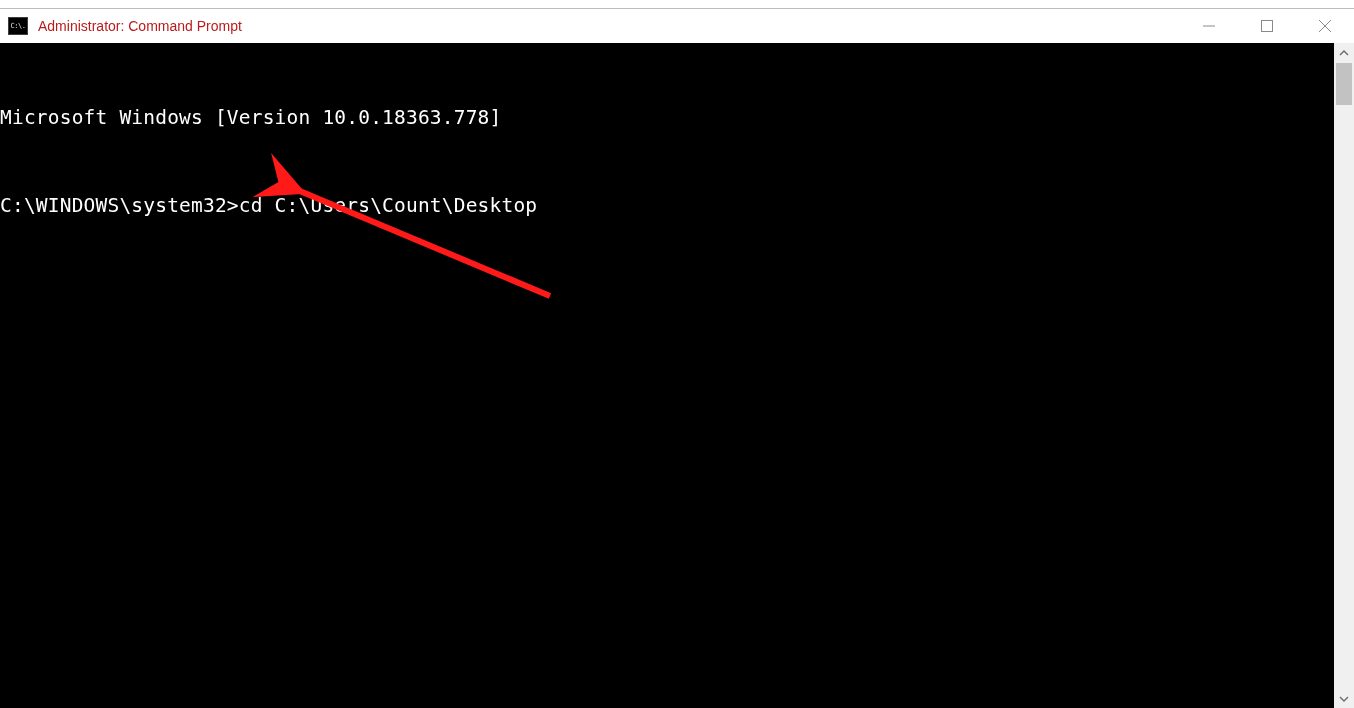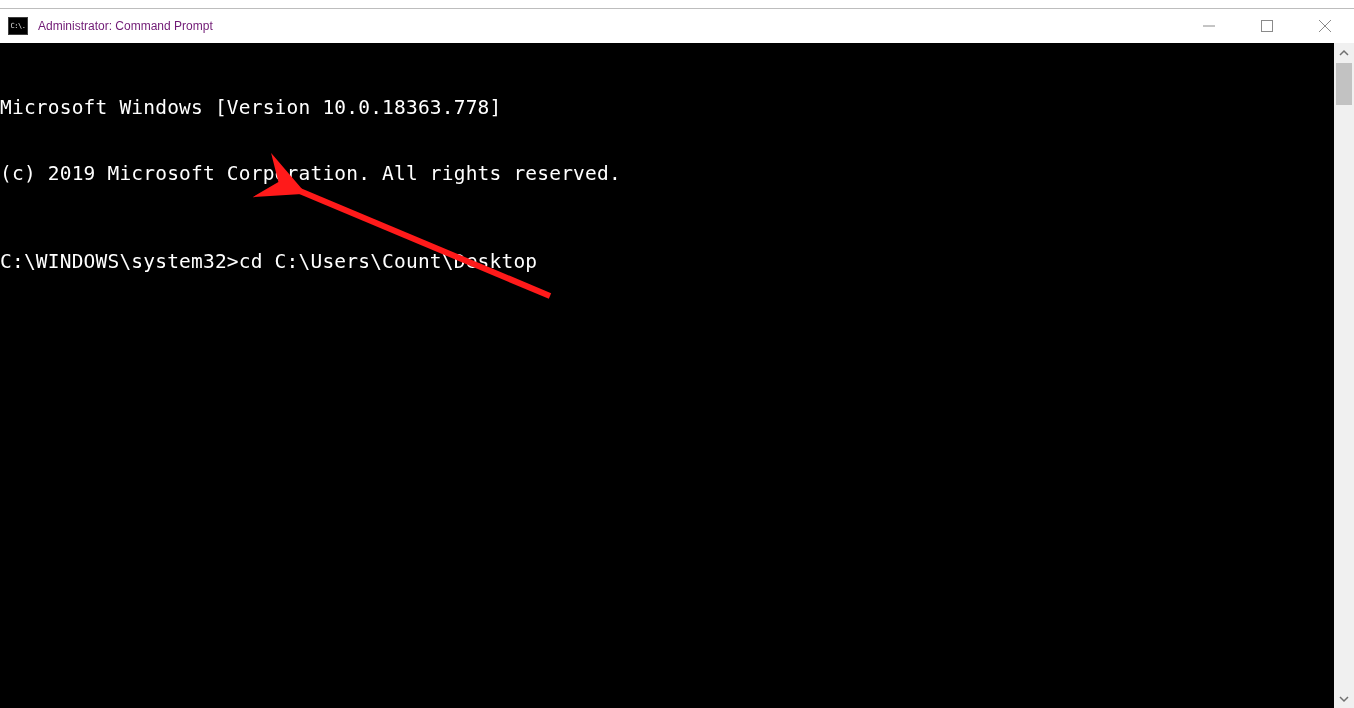--- a/index.html
+++ b/index.html
@@ -41,22 +41,22 @@
     border: 1px solid #3e3e3e;
   }
   .titlebar .app-icon span {
     color: #e0e0e0;
     font-family: Consolas, monospace;
     font-size: 7px;
     line-height: 7px;
     letter-spacing: -0.5px;
   }
   .titlebar .title-text {
-    color: #701a75;
-    font-size: 12px;
+    color: #b91c1c;
+    font-size: 14px;
   }
   .win-controls {
     position: absolute;
     right: 0;
     top: 0;
     height: 34px;
     display: flex;
   }
   .win-btn {
     width: 58px;
@@ -78,21 +78,21 @@
     left: 0;
     top: 0;
     right: 20px; 
     bottom: 0;
     background: #000;
     color: #ffffff;
     font-family: Consolas, "Lucida Console", monospace;
     font-size: 19.5px;
     line-height: 22px;
     white-space: pre;
-    padding-top: 10px;
+    padding-top: 20px;
     letter-spacing: 0.2px;
   }
   .terminal .line { display: block; }
   .terminal .blank { height: 22px; }
   
   .vscroll {
     position: absolute;
     right: 0;
     top: 0;
     width: 20px;
@@ -158,21 +158,20 @@
           <line x1="13" y1="1" x2="1" y2="13" stroke-width="1"></line>
         </svg>
       </div>
     </div>
   </div>
 
   <div class="client">
 
     <div class="terminal">
       <span class="line">Microsoft Windows [Version 10.0.18363.778]</span>
-      <span class="line">(c) 2019 Microsoft Corporation. All rights reserved.</span>
       <span class="blank"></span>
       <span class="line">C:\WINDOWS\system32&gt;cd C:\Users\Count\Desktop</span>
       <span class="blank"></span>
     </div>
 
     <svg class="arrow-annot" width="1334" height="666">
       <defs>
         <marker id="ah" markerWidth="8" markerHeight="8" refX="2" refY="4" orient="auto" markerUnits="strokeWidth">
           <path d="M0,4 L8,0 L5,4 L8,8 Z" fill="#ff1a1a"></path>
         </marker>

